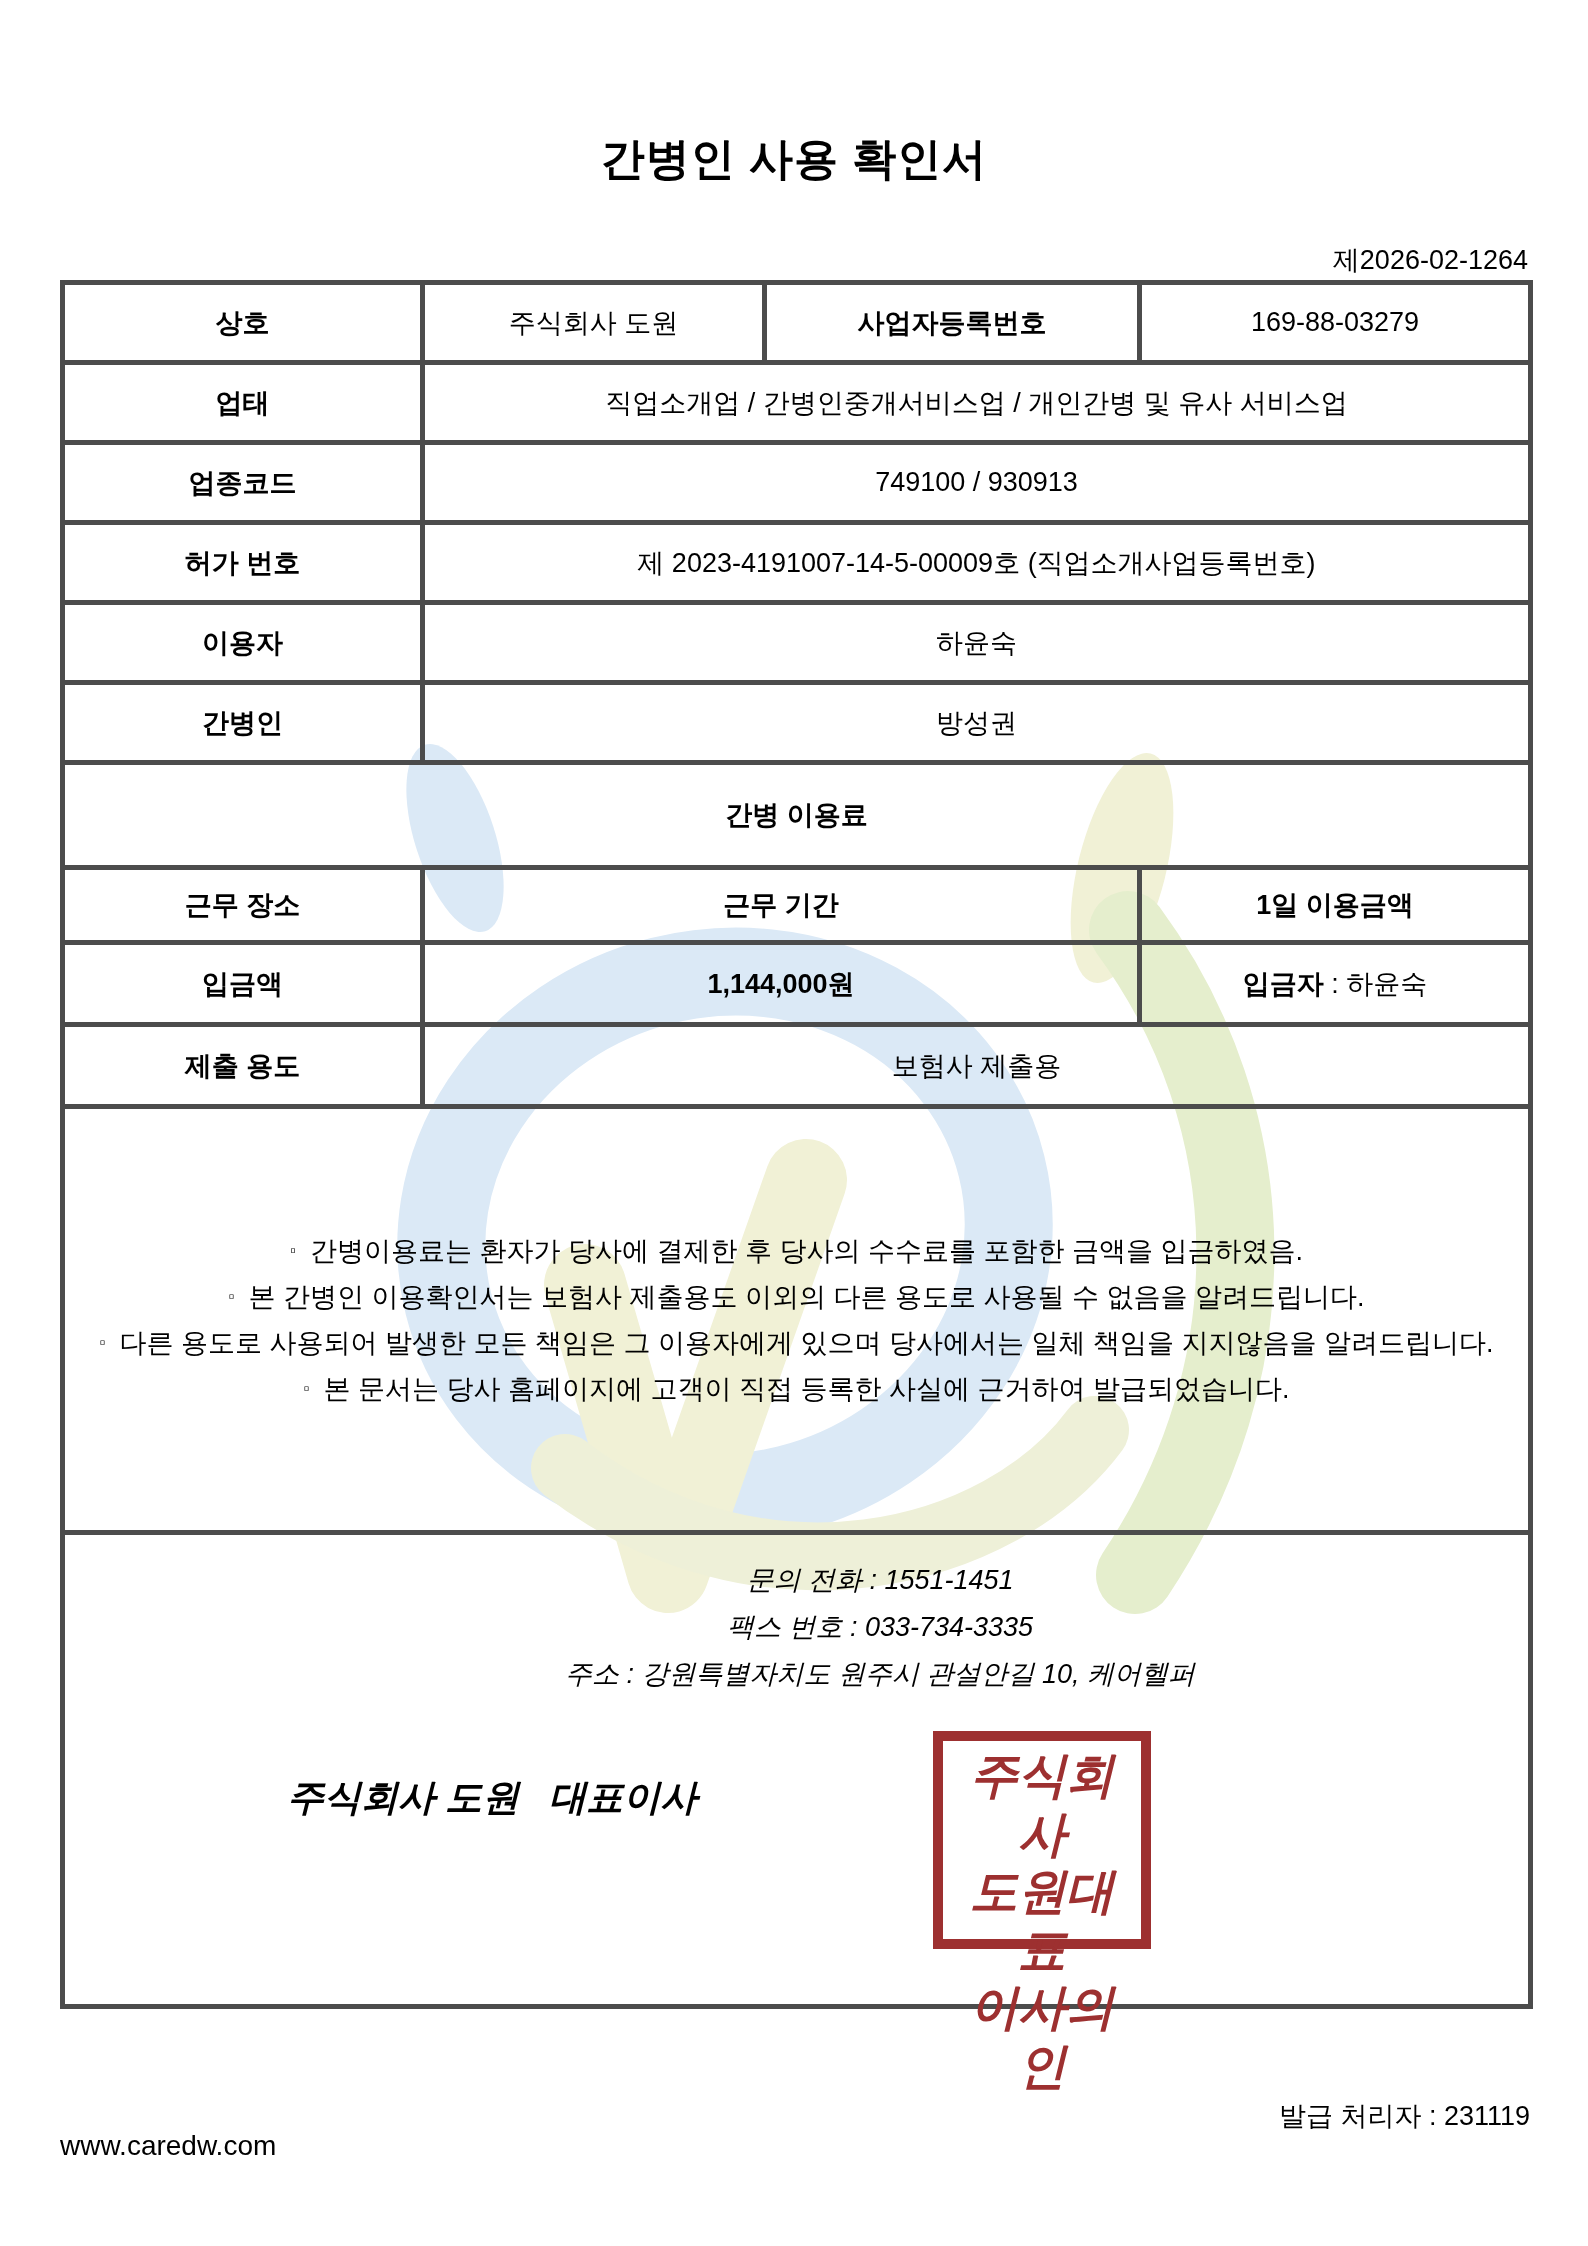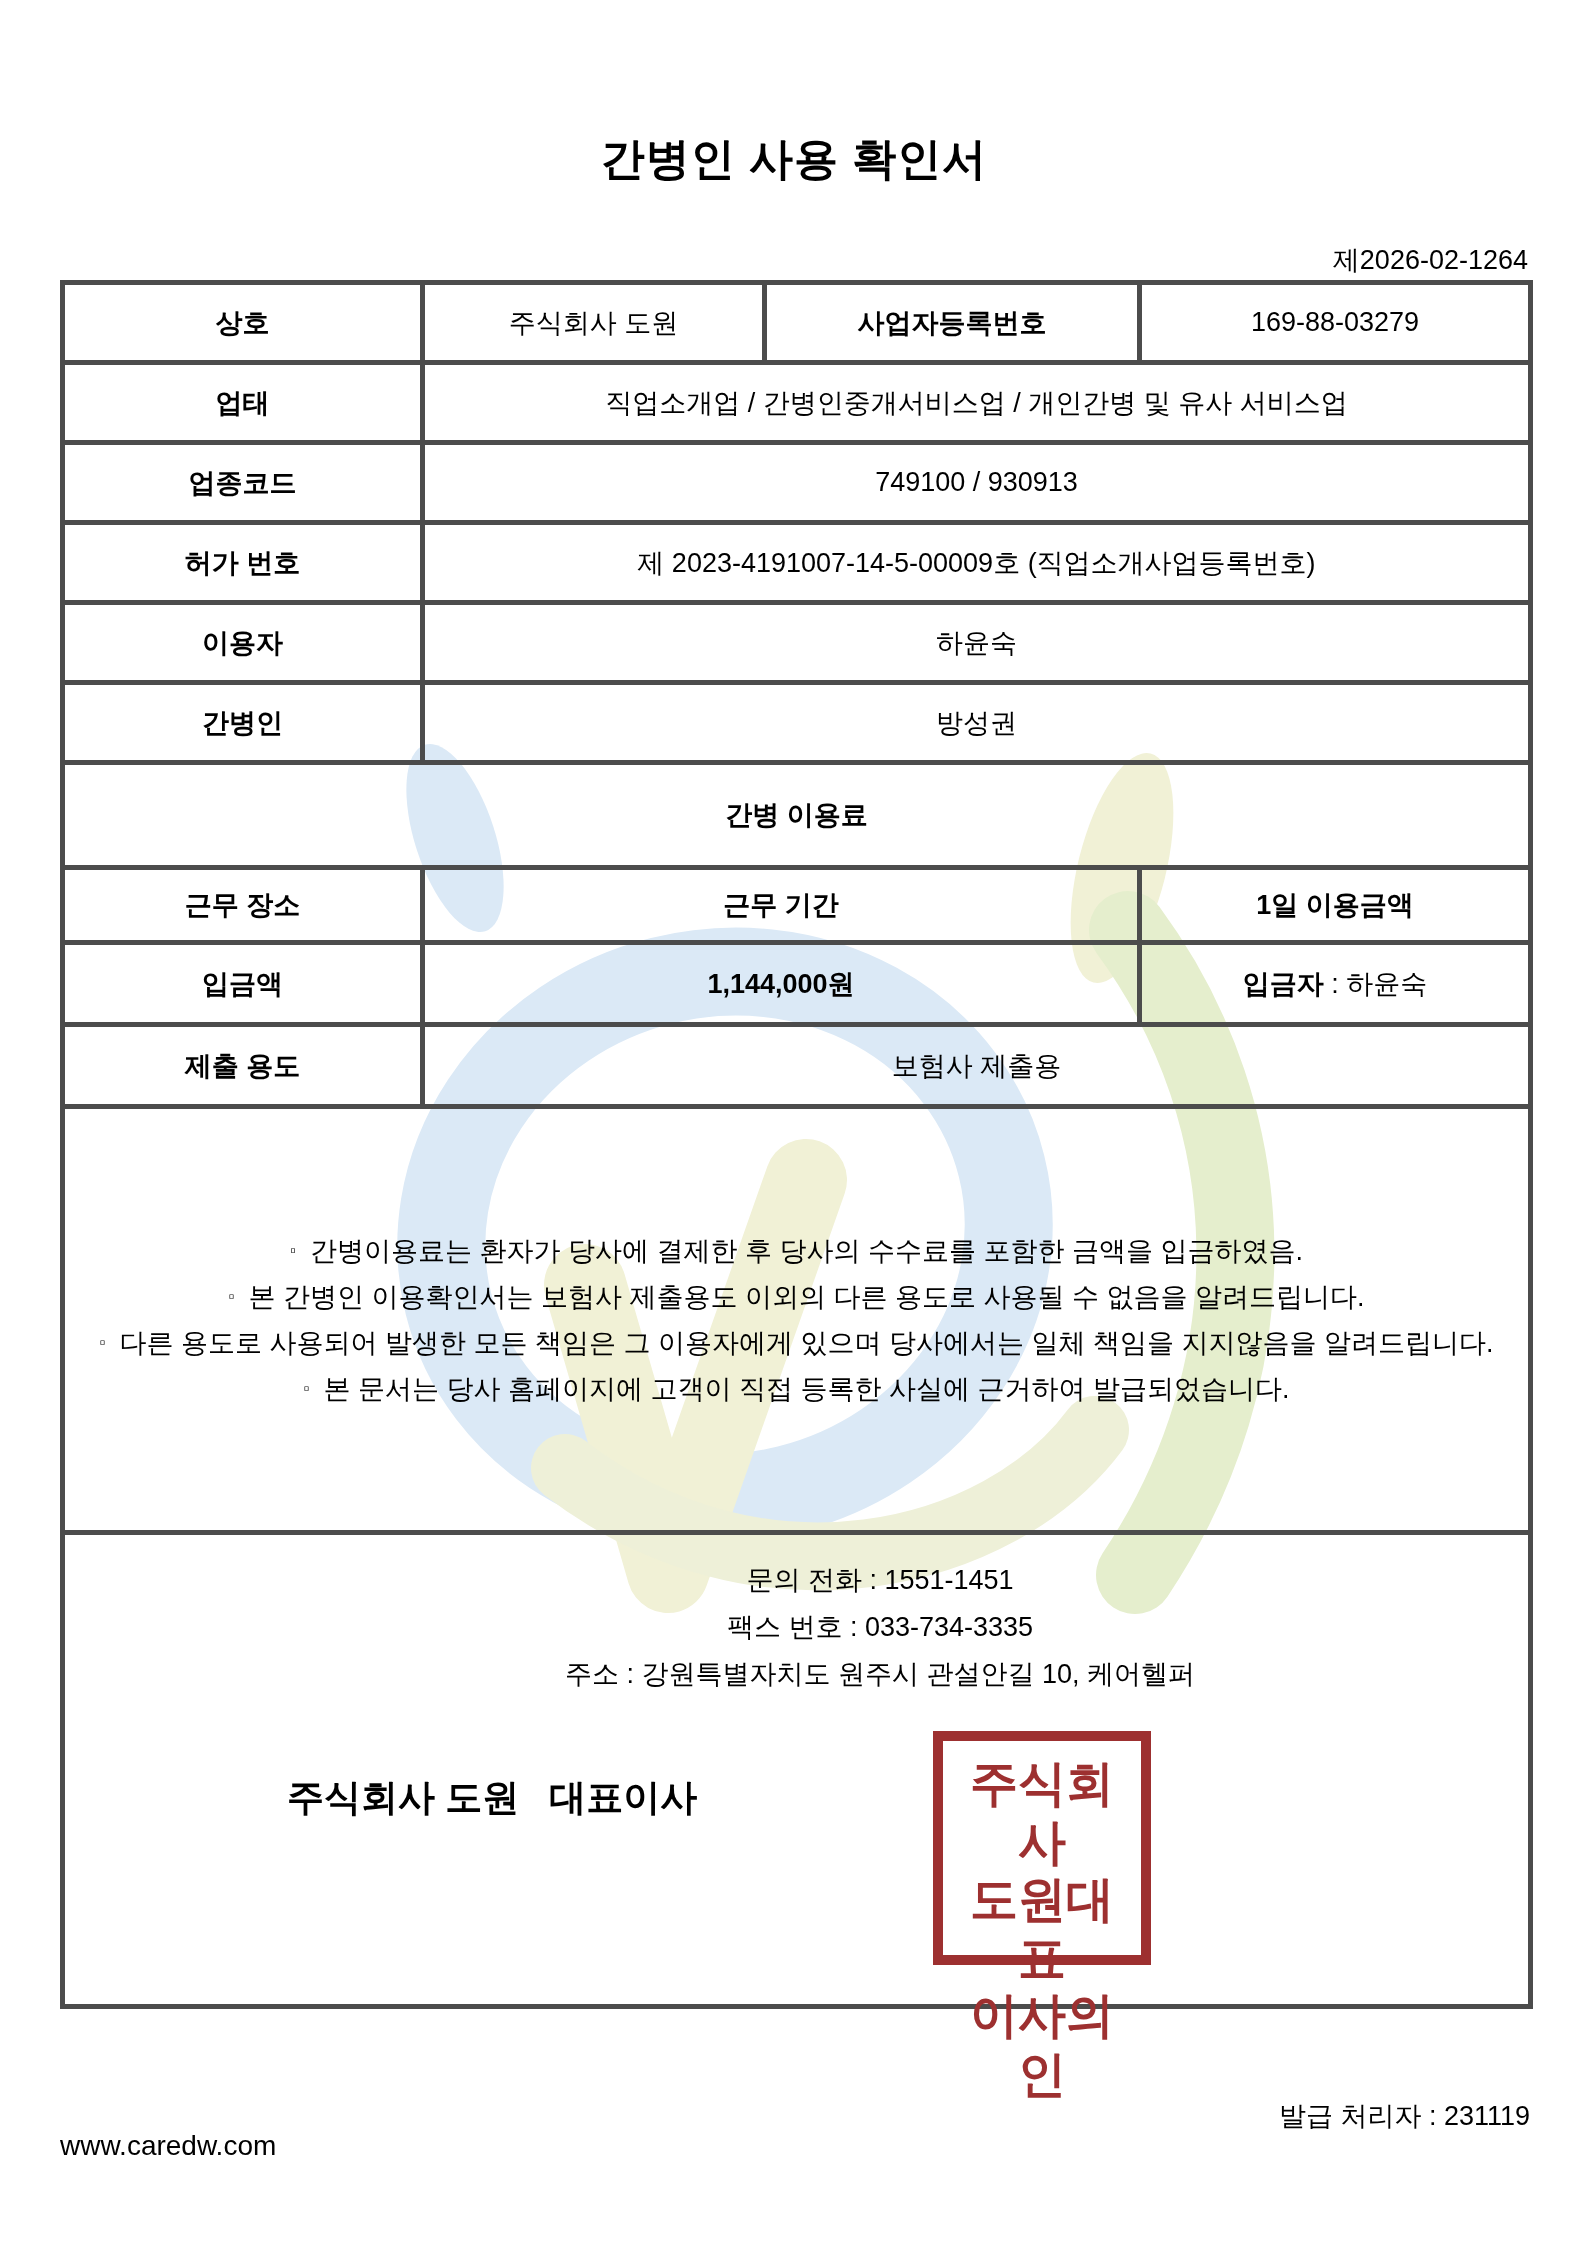--- a/index.html
+++ b/index.html
@@ -18,27 +18,27 @@
                  vertical-align: middle; padding: 0; background: transparent; }
   td.lbl, span.lbl { font-weight: bold; }
   td.fee-title { font-size: 38px; font-weight: bold; }
   .period .tilde { margin: 0 36px; }
 
   td.notes-cell { text-align: left; vertical-align: top; padding: 128px 26px 0 10px;
                   font-size: 27px; line-height: 45px; }
   .note { margin: 0; }
   .note .bullet { font-size: 17px; margin-right: 14px; vertical-align: 4px; }
 
-  td.bottom-cell { position: relative; text-align: left; }
+  td.bottom-cell { position: relative; text-align: left; font-style: italic; }
   .contact { position: absolute; left: 500px; top: 22px; font-size: 27px; line-height: 47px; }
   .signature { position: absolute; left: 222px; top: 238px; font-size: 37px; font-weight: bold; white-space: nowrap; }
   .signature .sig-role { margin-left: 30px; }
 
   .stamp { position: absolute; left: 868px; top: 196px; width: 186px; height: 186px;
-           border: 10px solid #9d3030; padding: 14px 6px; display: flex; flex-direction: column;
+           border: 10px solid #9d3030; padding: 6px 6px; display: flex; flex-direction: column;
            justify-content: space-between; }
   .stamp-line { display: flex; justify-content: space-between; color: #9d3030;
                 font-weight: bold; font-size: 48px; line-height: 58px; transform: scaleY(1.02); }
 
   .footer-left  { position: absolute; left: 60px;  top: 2098px; font-size: 28px; z-index: 1; margin-top: 32px; }
   .footer-right { position: absolute; right: 58px; top: 2098px; font-size: 27px; z-index: 1; }
 </style>
 </head>
 <body>
 

